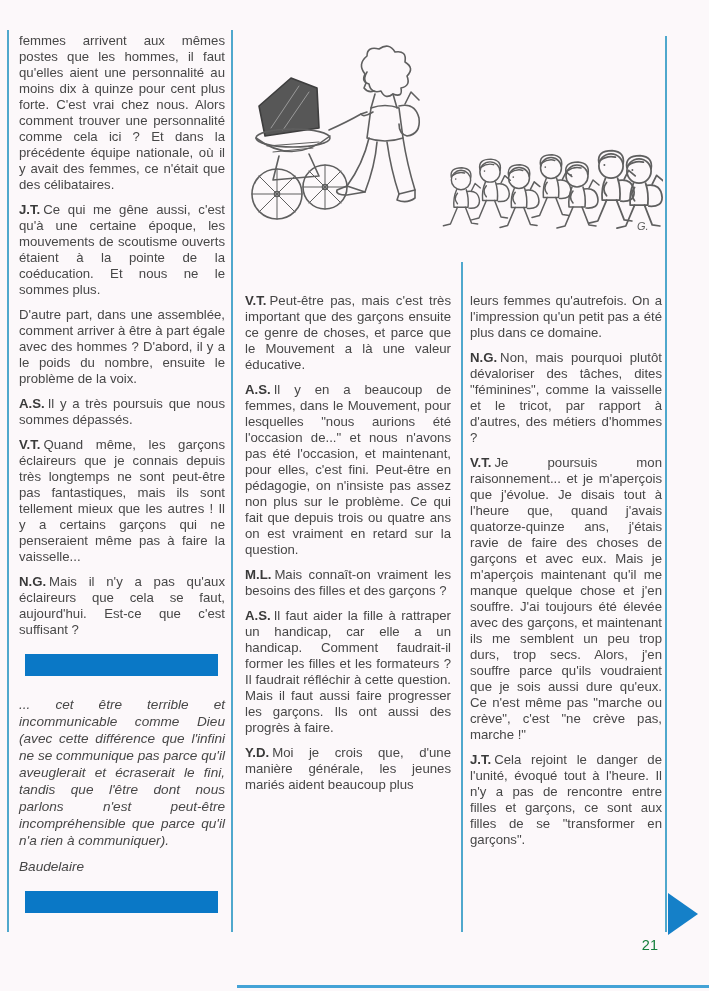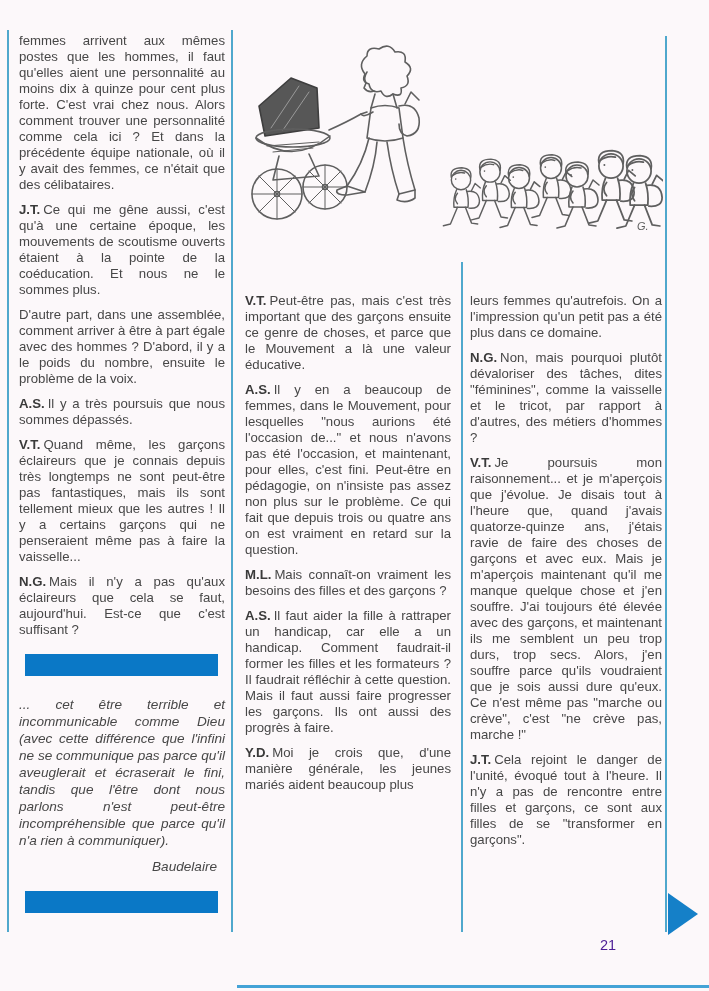--- a/index.html
+++ b/index.html
@@ -16,29 +16,29 @@
   .col { position:absolute; text-align:justify; font-size:13.2px; line-height:16px; }
   .col p { margin:0 0 9px 0; }
   .spk { color:#3a3a3a; margin-right:3px; font-weight:bold; }
   .col-left  { left:19px;  top:33px;  width:206px; }
   .col-mid   { left:245px; top:293px; width:206px; }
   .col-right { left:470px; top:293px; width:192px; }
   .bar { height:22px; background:#0a78c6; width:193px; margin-left:6px; }
   .bar-1 { margin-top:16px; margin-bottom:20px; }
   .bar-2 { margin-top:16px; }
   .quote { font-style:italic; font-size:13.6px; line-height:17px; margin:0; }
-  .attribution { text-align:right; font-style:italic; font-size:13.6px; margin:10px 8px 0 0; }
+  .attribution { text-align:left; font-style:italic; font-size:13.6px; margin:10px 8px 0 0; }
   .illustration { position:absolute; left:243px; top:28px; width:420px; height:235px; }
   .arrow {
     position:absolute; left:668px; top:893px; width:0; height:0;
     border-left:30px solid #1580c8;
     border-top:21px solid transparent; border-bottom:21px solid transparent;
   }
-  .page-num { position:absolute; left:600px; top:937px; width:38px; 
-              font-size:14.5px; color:#4c1d95; }
+  .page-num { position:absolute; left:620px; top:937px; width:38px; text-align:right;
+              font-size:14.5px; color:#15803d; }
   .bottom-line { position:absolute; left:237px; top:985px; width:472px; height:3px; background:#44a3d6; }
 </style>
 </head>
 <body>
 
 <div class="page">
 
   <div class="vrule rule-left"></div>
   <div class="vrule rule-c1"></div>
   <div class="vrule rule-c2"></div>

